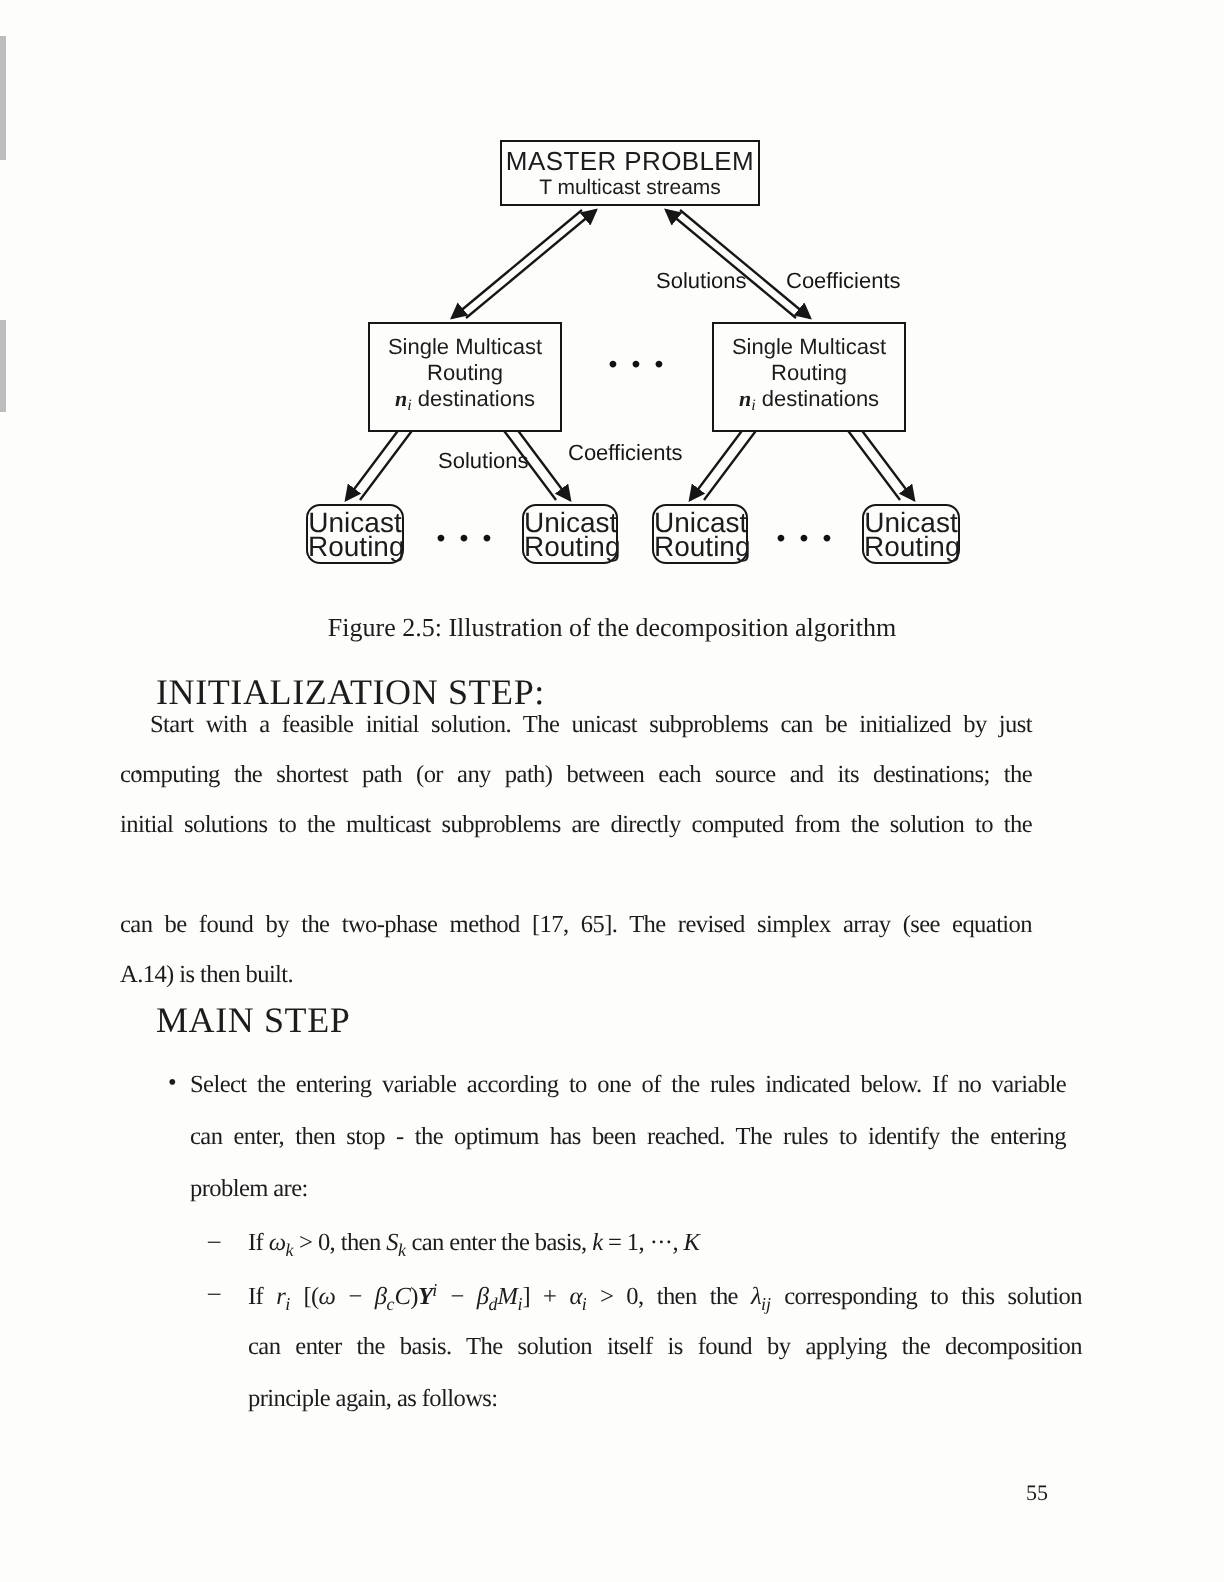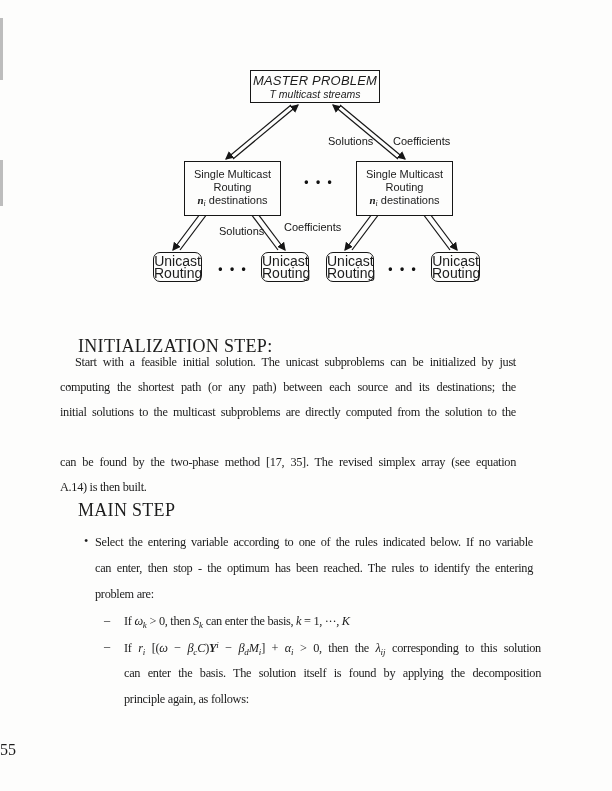--- a/index.html
+++ b/index.html
@@ -8,21 +8,21 @@
   
   .scan-strip{position:absolute;background:#bdbdbd;}
   .ink-dot{position:absolute;width:2px;height:2px;background:#555;border-radius:50%;}
 
   
   .diagram{position:absolute;left:0;top:0;width:612px;height:300px;}
   .diagram svg{position:absolute;left:0;top:0;}
   .dbox{position:absolute;border:1.2px solid #161616;background:#fdfdfc;
         font-family:"Liberation Sans", sans-serif;text-align:center;
         display:flex;flex-direction:column;justify-content:center;box-sizing:border-box;}
-  .master{left:250px;top:70px;width:130px;height:33px;font-style:italic;}
+  .master{left:250px;top:70px;width:130px;height:33px;}
   .master .t1{font-size:13px;line-height:15px;letter-spacing:.2px;}
   .master .t2{font-size:10.5px;line-height:12px;}
   .mcast{width:97px;height:55px;font-size:11px;line-height:13px;}
   .mcast-l{left:184px;top:161px;}
   .mcast-r{left:356px;top:161px;}
   .mvar{font-family:"Liberation Serif",serif;font-style:italic;font-weight:bold;font-size:11px;}
   .mvarsub{font-family:"Liberation Serif",serif;font-style:italic;font-size:8px;vertical-align:-2px;}
   .ucast{width:49px;height:30px;font-size:14px;line-height:12px;border-radius:7px;}
   .uc1{left:153px;top:252px;}
   .uc2{left:261px;top:252px;width:48px;}
@@ -52,21 +52,21 @@
   .bl0{top:535px;} .bl1{top:561px;} .bl2{top:587px;}
   .dash1{left:104px;top:613px;}
   .dash2{left:104px;top:639px;}
   .rule-line{left:124px;width:417px;}
   .rl1{top:614px;} .r2l0{top:640px;} .r2l1{top:666px;} .r2l2{top:692px;}
   .seg-r{font-style:normal;}
   .seg-i{font-style:italic;}
   .seg-bi{font-style:italic;font-weight:bold;}
   .seg-sb{font-style:italic;font-size:9px;vertical-align:-3px;letter-spacing:0;}
   .seg-sp{font-style:italic;font-size:9px;vertical-align:4px;letter-spacing:0;}
-  .pagenum{position:absolute;left:0;top:741px;width:524px;text-align:left;font-size:16px;}
+  .pagenum{position:absolute;left:0;top:741px;width:524px;text-align:right;font-size:11px;}
 </style>
 </head>
 <body>
 
 <div class="page">
 
   <div class="scan-strip" style="left:0;top:18px;width:3px;height:62px;"></div>
   <div class="scan-strip" style="left:0;top:160px;width:3px;height:46px;"></div>
   <div class="ink-dot" style="left:68px;top:385px;"></div>
 
@@ -136,27 +136,28 @@
     <div class="dlabel" style="left:328px;top:135px;">Solutions</div>
     <div class="dlabel" style="left:393px;top:135px;">Coefficients</div>
     <div class="dlabel" style="left:219px;top:225px;">Solutions</div>
     <div class="dlabel" style="left:284px;top:221px;">Coefficients</div>
 
     <div class="dots dots-mid">• • •</div>
     <div class="dots dots-uleft">• • •</div>
     <div class="dots dots-uright">• • •</div>
   </div>
 
+  <div class="caption">Figure 2.5: Illustration of the decomposition algorithm</div>
 
   <div class="heading h-init">INITIALIZATION STEP:</div>
 
   <div class="textline para-line pl0">Start with a feasible initial solution. The unicast subproblems can be initialized by just</div>
   <div class="textline para-line pl1">computing the shortest path (or any path) between each source and its destinations; the</div>
   <div class="textline para-line pl2">initial solutions to the multicast subproblems are directly computed from the solution to the</div>
-  <div class="textline para-line pl4">can be found by the two-phase method [17, 35]. The revised simplex array (see equation</div>
+  <div class="textline para-line pl4">can be found by the two-phase method [17, 65]. The revised simplex array (see equation</div>
   <div class="textline para-line pl5 leftline">A.14) is then built.</div>
 
   <div class="heading h-main">MAIN STEP</div>
 
   <div class="marker bullet-marker">•</div>
   <div class="textline bullet-line bl0">Select the entering variable according to one of the rules indicated below. If no variable</div>
   <div class="textline bullet-line bl1">can enter, then stop - the optimum has been reached. The rules to identify the entering</div>
   <div class="textline bullet-line bl2 leftline">problem are:</div>
 
   <div class="marker dash1">–</div>

